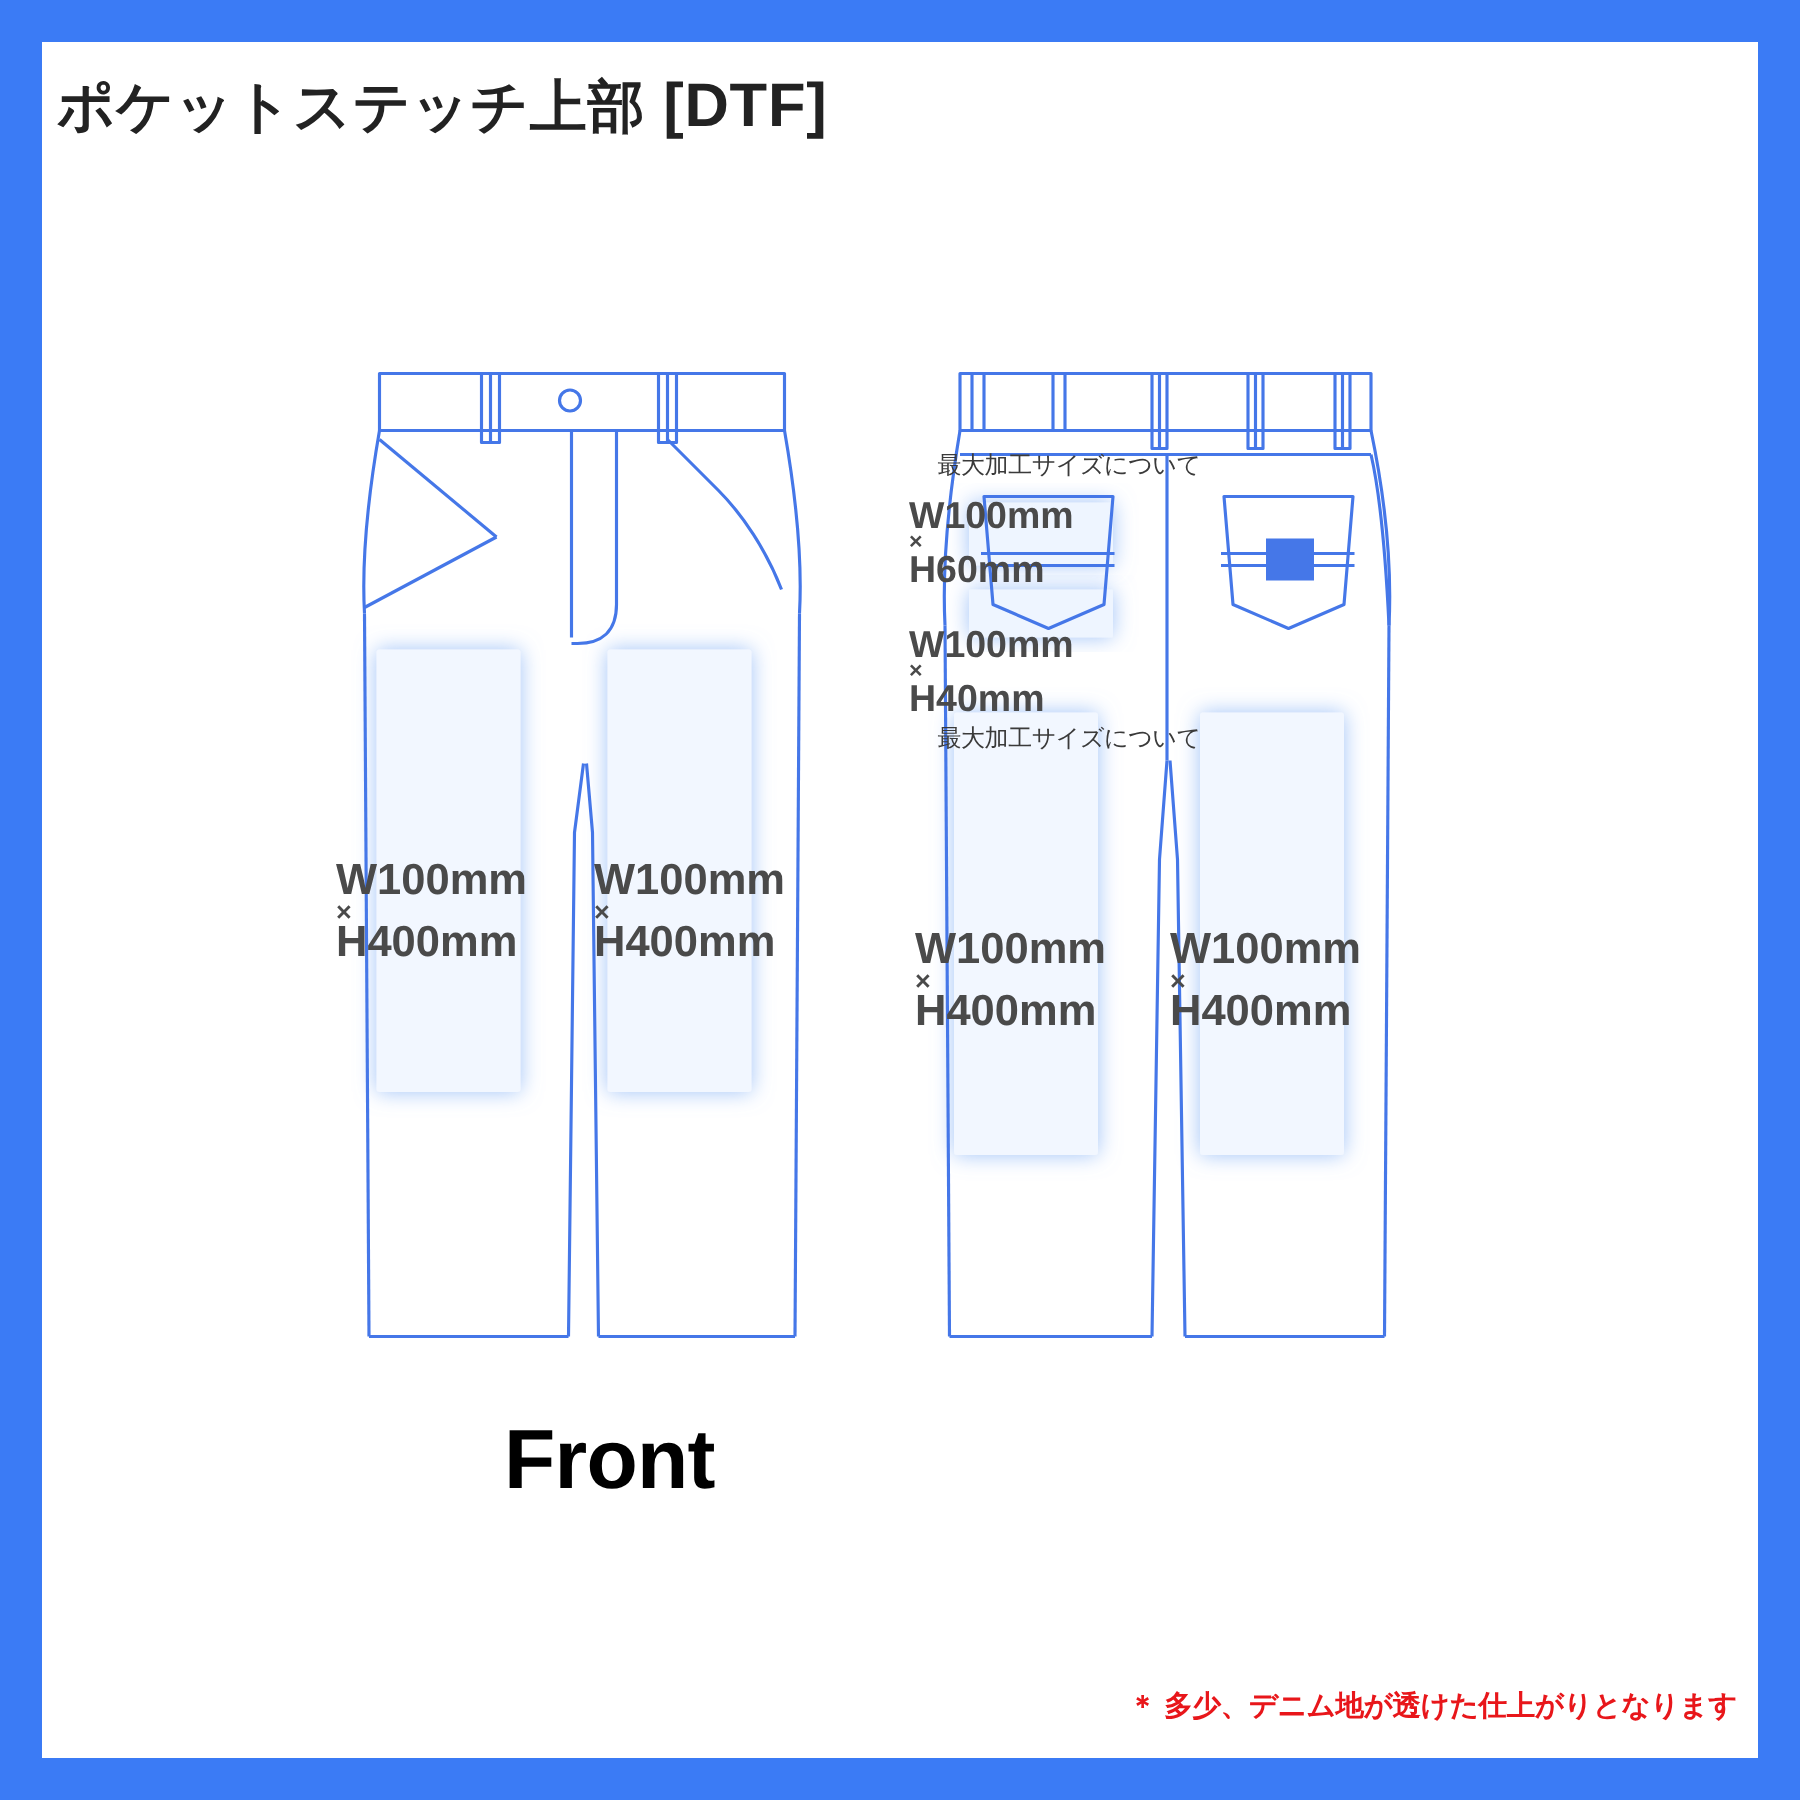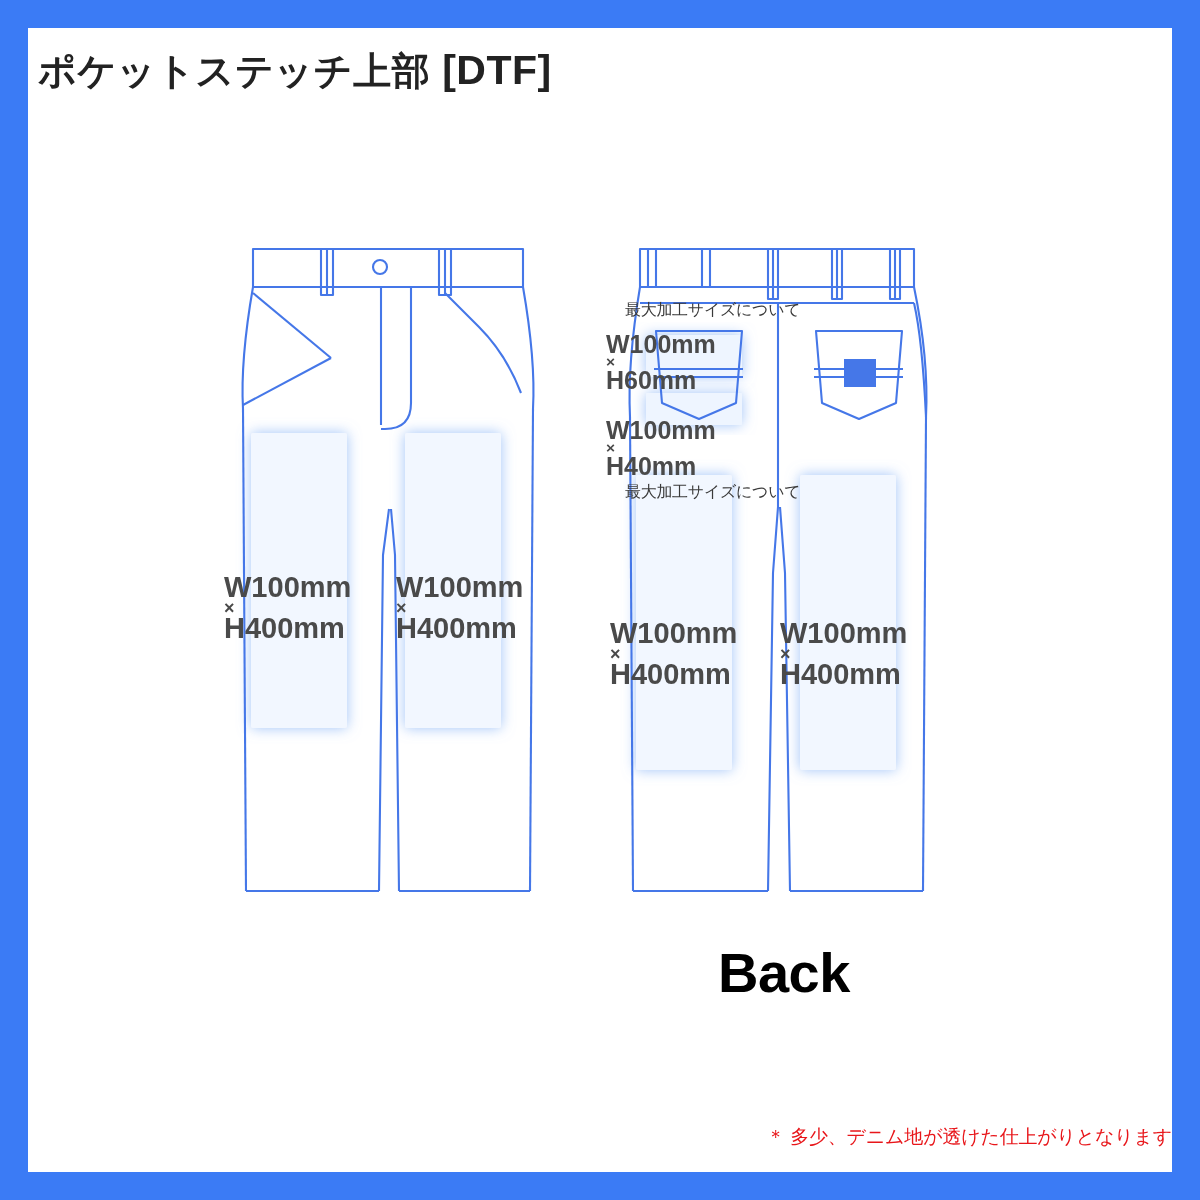--- a/index.html
+++ b/index.html
@@ -98,23 +98,23 @@
     color: #3a3a3a;
     white-space: nowrap;
     letter-spacing: -0.3px;
   }
   #cap-stitch-upper { left: 597px; top: 272px; }
   #cap-stitch-lower { left: 597px; top: 454px; }
 
   
   #footnote {
     position: absolute;
-    right: 0; bottom: 22px;
+    right: 14px; bottom: 22px;
     font-size: 19px;
-    font-weight: 400;
+    font-weight: 700;
     color: #e8161a;
     white-space: nowrap;
     letter-spacing: -0.2px;
   }
 </style>
 </head>
 <body>
 
 <div id="page">
   <div id="sheet">
@@ -272,19 +272,19 @@
       </div>
 
       <div class="size-label pocket-label" id="lbl-pocket-lower">
         <span class="l1">W100mm</span>
         <span class="lx">×</span>
         <span class="l3">H40mm</span>
       </div>
 
       <div class="stitch-caption" id="cap-stitch-lower">最大加工サイズについて</div>
 
-      <div class="view-caption" id="caption-back">Back</div>
+      <div class="view-caption" id="caption-front">Front</div>
     </div>
 
     <div id="footnote">＊ 多少、デニム地が透けた仕上がりとなります</div>
 
   </div>
 </div>
 
 </body></html>

